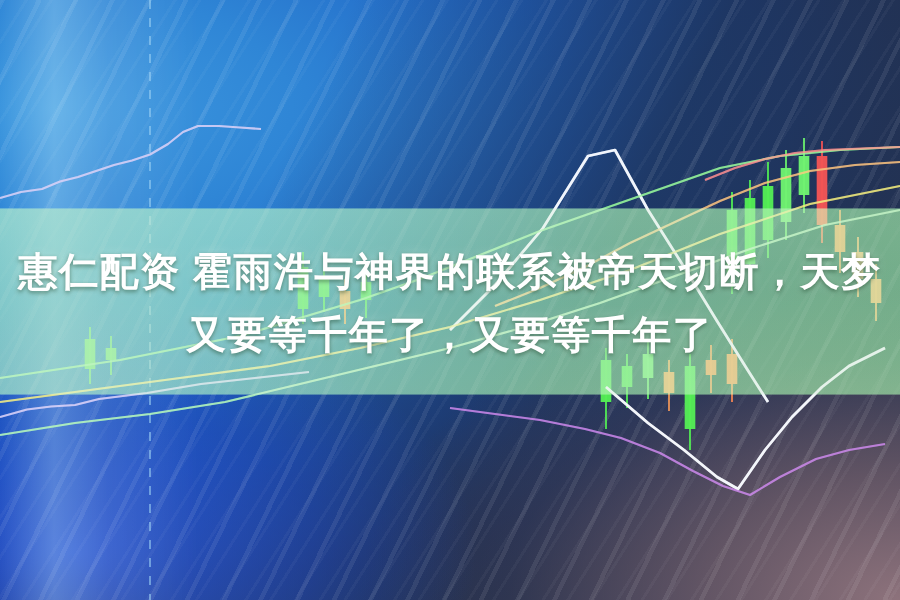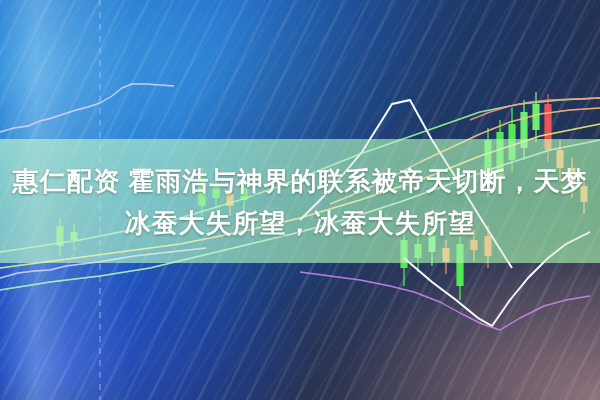--- a/index.html
+++ b/index.html
@@ -216,16 +216,16 @@
         <polyline points="0,252 40,246 80,240 120,232 160,224 200,212 240,200 280,186 320,170 360,154 400,140 440,126 480,112 520,104 560,100 600,98" fill="none" stroke="#7df07d" stroke-width="1.4" stroke-linejoin="round" opacity="0.8"></polyline>
         <polyline points="0,290 50,282 100,276 150,268 200,256 250,244 300,232 350,218 400,202 450,184 500,166 550,150 600,140" fill="none" stroke="#9cf09c" stroke-width="1.4" stroke-linejoin="round" opacity="0.8"></polyline>
         <polyline points="0,268 60,260 120,252 180,244 240,232 300,218 360,200 420,180 480,156 540,136 600,124" fill="none" stroke="#e8e060" stroke-width="1.4" stroke-linejoin="round" opacity="0.8"></polyline>
         <polyline points="330,204 360,192 390,178 420,162 450,148 480,134 510,122 540,114 570,110 600,108" fill="none" stroke="#f0a860" stroke-width="1.4" stroke-linejoin="round" opacity="0.8"></polyline>
         <polyline points="470,120 490,112 510,106 530,102 550,100 575,99 600,98" fill="none" stroke="#f07070" stroke-width="1.4" stroke-linejoin="round" opacity="0.8"></polyline>
       </g>
   </svg>
 
   <div id="headline">
     <div class="hl-line">惠仁配资 霍雨浩与神界的联系被帝天切断，天梦</div>
-    <div class="hl-line">冰蚕大失所望，冰蚕大失所望</div>
+    <div class="hl-line">又要等千年了，又要等千年了</div>
   </div>
 
 </div>
 
 </body></html>

